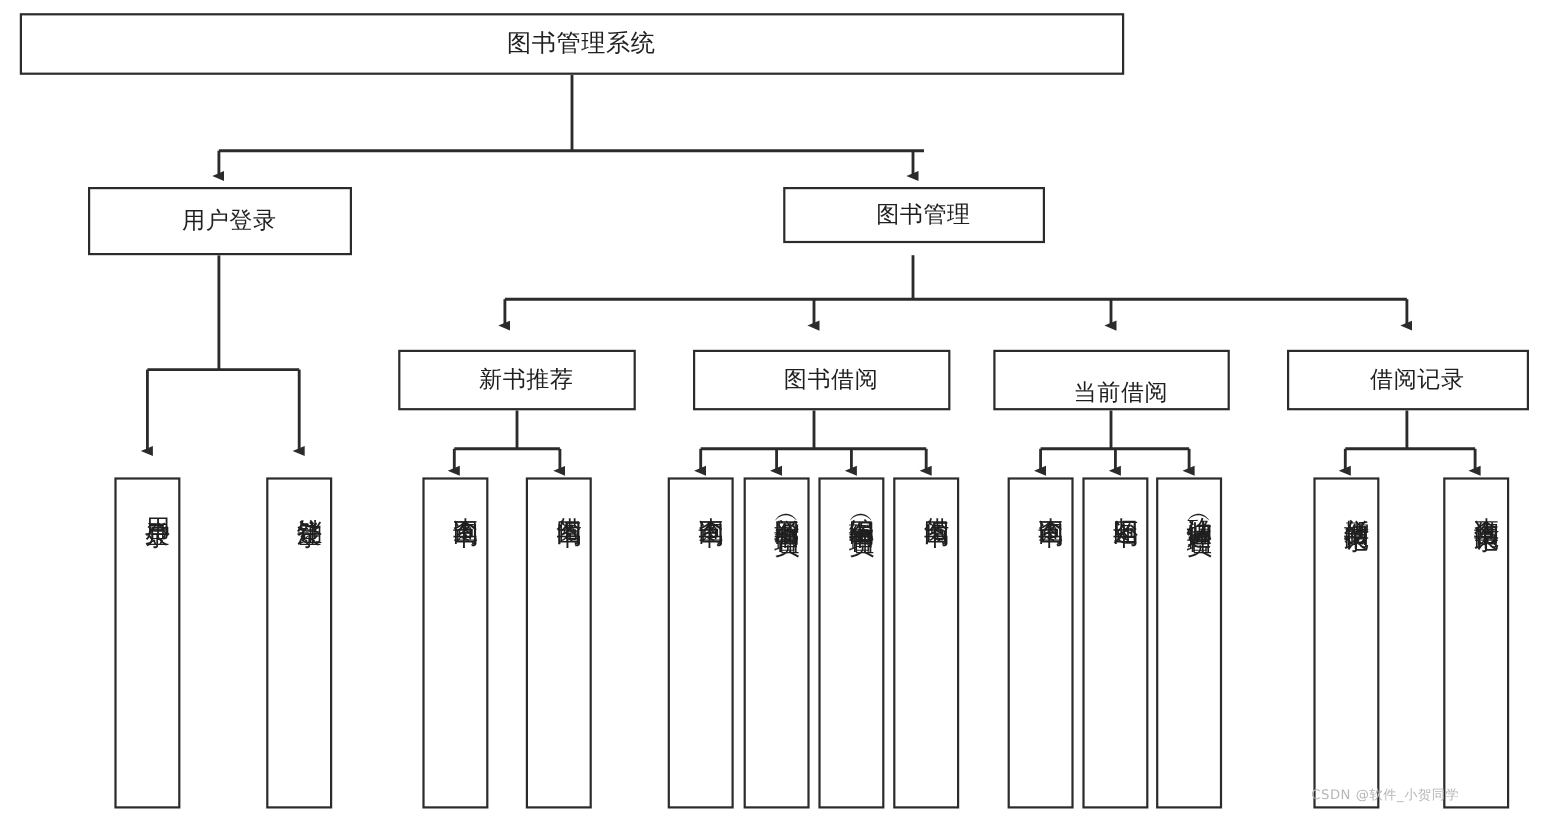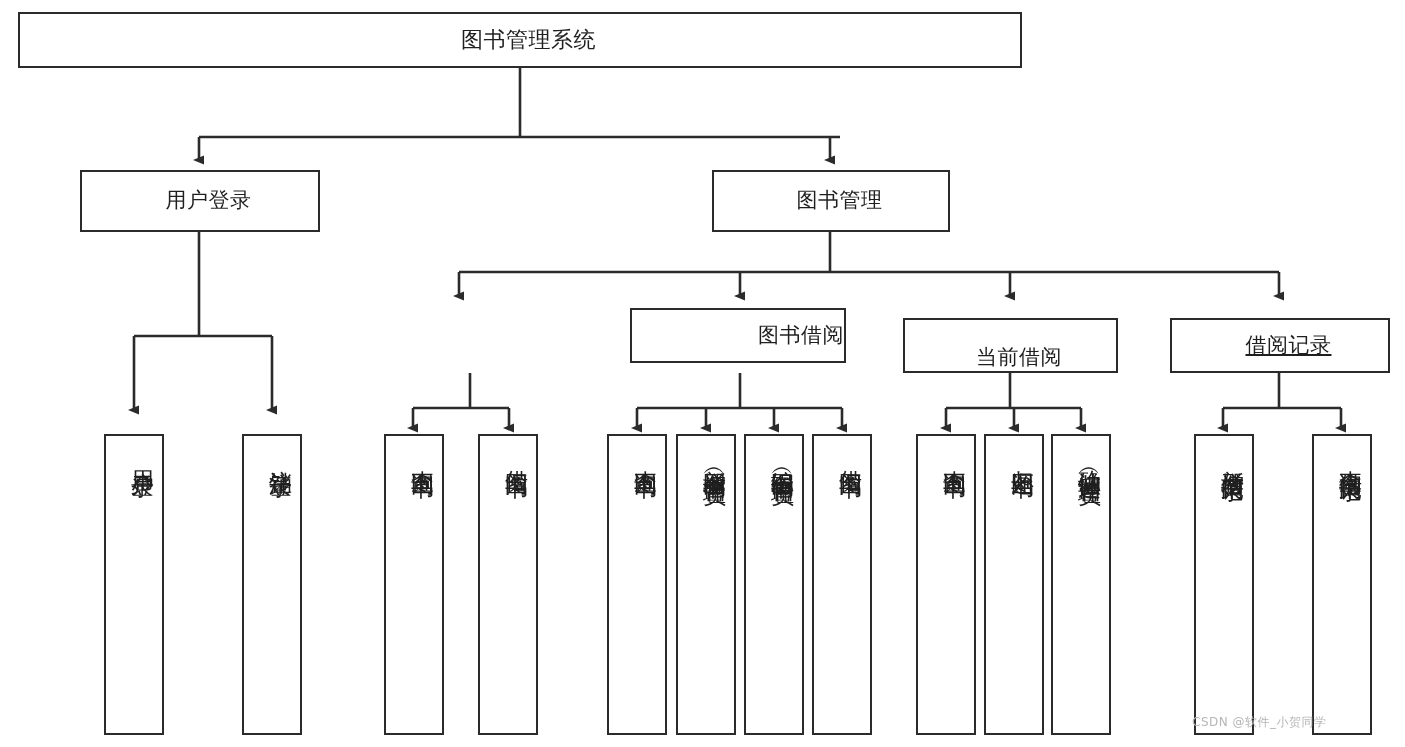--- a/index.html
+++ b/index.html
@@ -133,31 +133,34 @@
     </g>
   </svg>
 
   <div class="node root horizontal" style="left:18px; top:12px; width:1004px; height:56px;">
     <span class="node-label">图书管理系统</span>
   </div>
 
   <div class="node horizontal" style="left:80px; top:170px; width:240px; height:62px;">
     <span class="node-label">用户登录</span>
   </div>
-  <div class="node horizontal" style="left:712px; top:170px; width:238px; height:62px;">
+  <div class="node horizontal" style="left:712px; top:170px; width:238px; height:51px;">
     <span class="node-label">图书管理</span>
   </div>
 
-  <div class="node horizontal" style="left:630px; top:308px; width:216px; height:55px;justify-content:flex-end;">
+  <div class="node horizontal" style="left:362px; top:318px; width:216px; height:55px;">
+    <span class="node-label">新书推荐</span>
+  </div>
+  <div class="node horizontal" style="left:630px; top:318px; width:234px; height:55px;">
     <span class="node-label">图书借阅</span>
   </div>
   <div class="node horizontal" style="left:903px; top:318px; width:215px; height:55px;align-items:flex-end;">
     <span class="node-label">当前借阅</span>
   </div>
-  <div class="node horizontal" style="left:1170px; top:318px; width:220px; height:55px;text-decoration:underline;">
+  <div class="node horizontal" style="left:1170px; top:318px; width:220px; height:55px;">
     <span class="node-label">借阅记录</span>
   </div>
 
   <div class="node vertical" style="left:104px; top:434px; width:60px; height:301px;">
     <span class="node-label">用户登录</span>
   </div>
   <div class="node vertical" style="left:242px; top:434px; width:60px; height:301px;">
     <span class="node-label">注销登录</span>
   </div>
 

